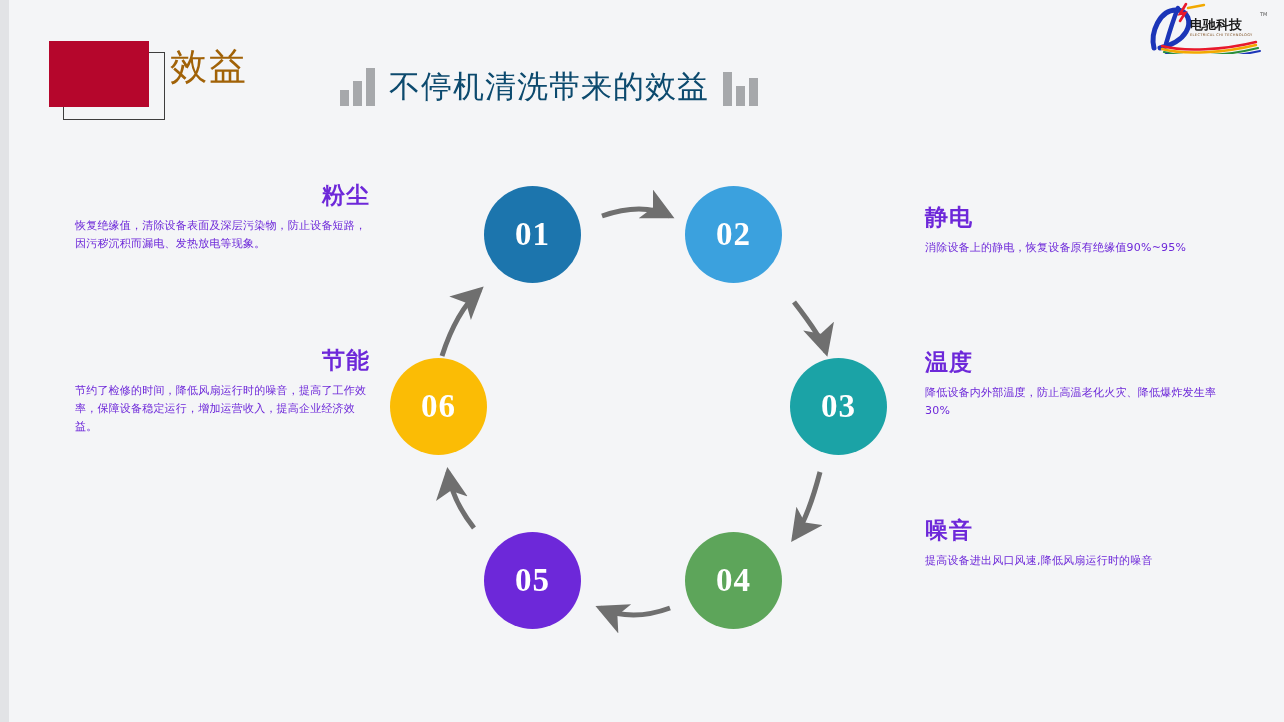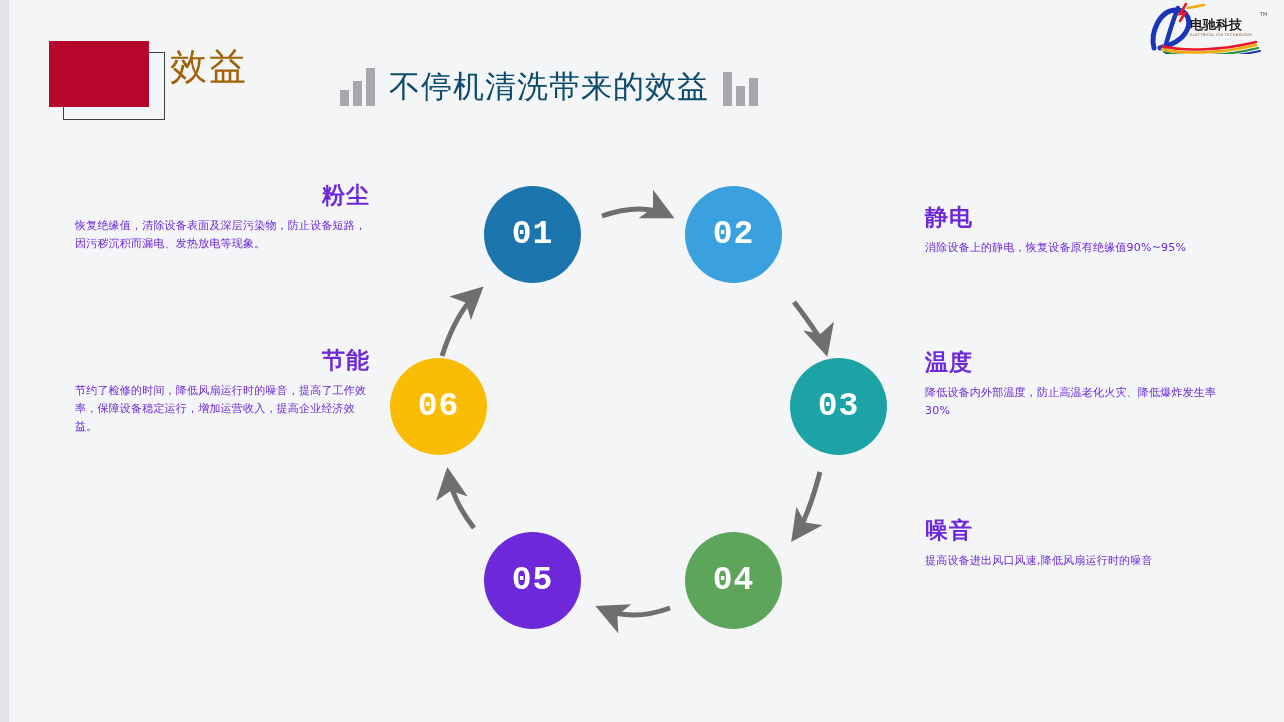--- a/index.html
+++ b/index.html
@@ -41,21 +41,21 @@
   }
 
   
   .logo{position:absolute;right:10px;top:2px;width:130px;height:52px;}
 
   
   .diagram{position:absolute;left:370px;top:160px;width:540px;height:510px;}
   .circle{
     position:absolute;border-radius:50%;
     display:flex;align-items:center;justify-content:center;
-    color:#ffffff;font-family:Liberation Mono, monospace;
+    color:#ffffff;font-family:Liberation Serif, serif;
     font-size:33px;font-weight:700;letter-spacing:1px;
   }
   .c01{left:114px;top:26px;width:97px;height:97px;background:#1c75ad;}
   .c02{left:315px;top:26px;width:97px;height:97px;background:#3ba1de;}
   .c03{left:420px;top:198px;width:97px;height:97px;background:#1ba3a6;}
   .c04{left:315px;top:372px;width:97px;height:97px;background:#5da55a;}
   .c05{left:114px;top:372px;width:97px;height:97px;background:#9cc159;}
   .c06{left:20px;top:198px;width:97px;height:97px;background:#fbbc05;}
 
   .arrows{position:absolute;left:0;top:0;width:540px;height:510px;overflow:visible;}

